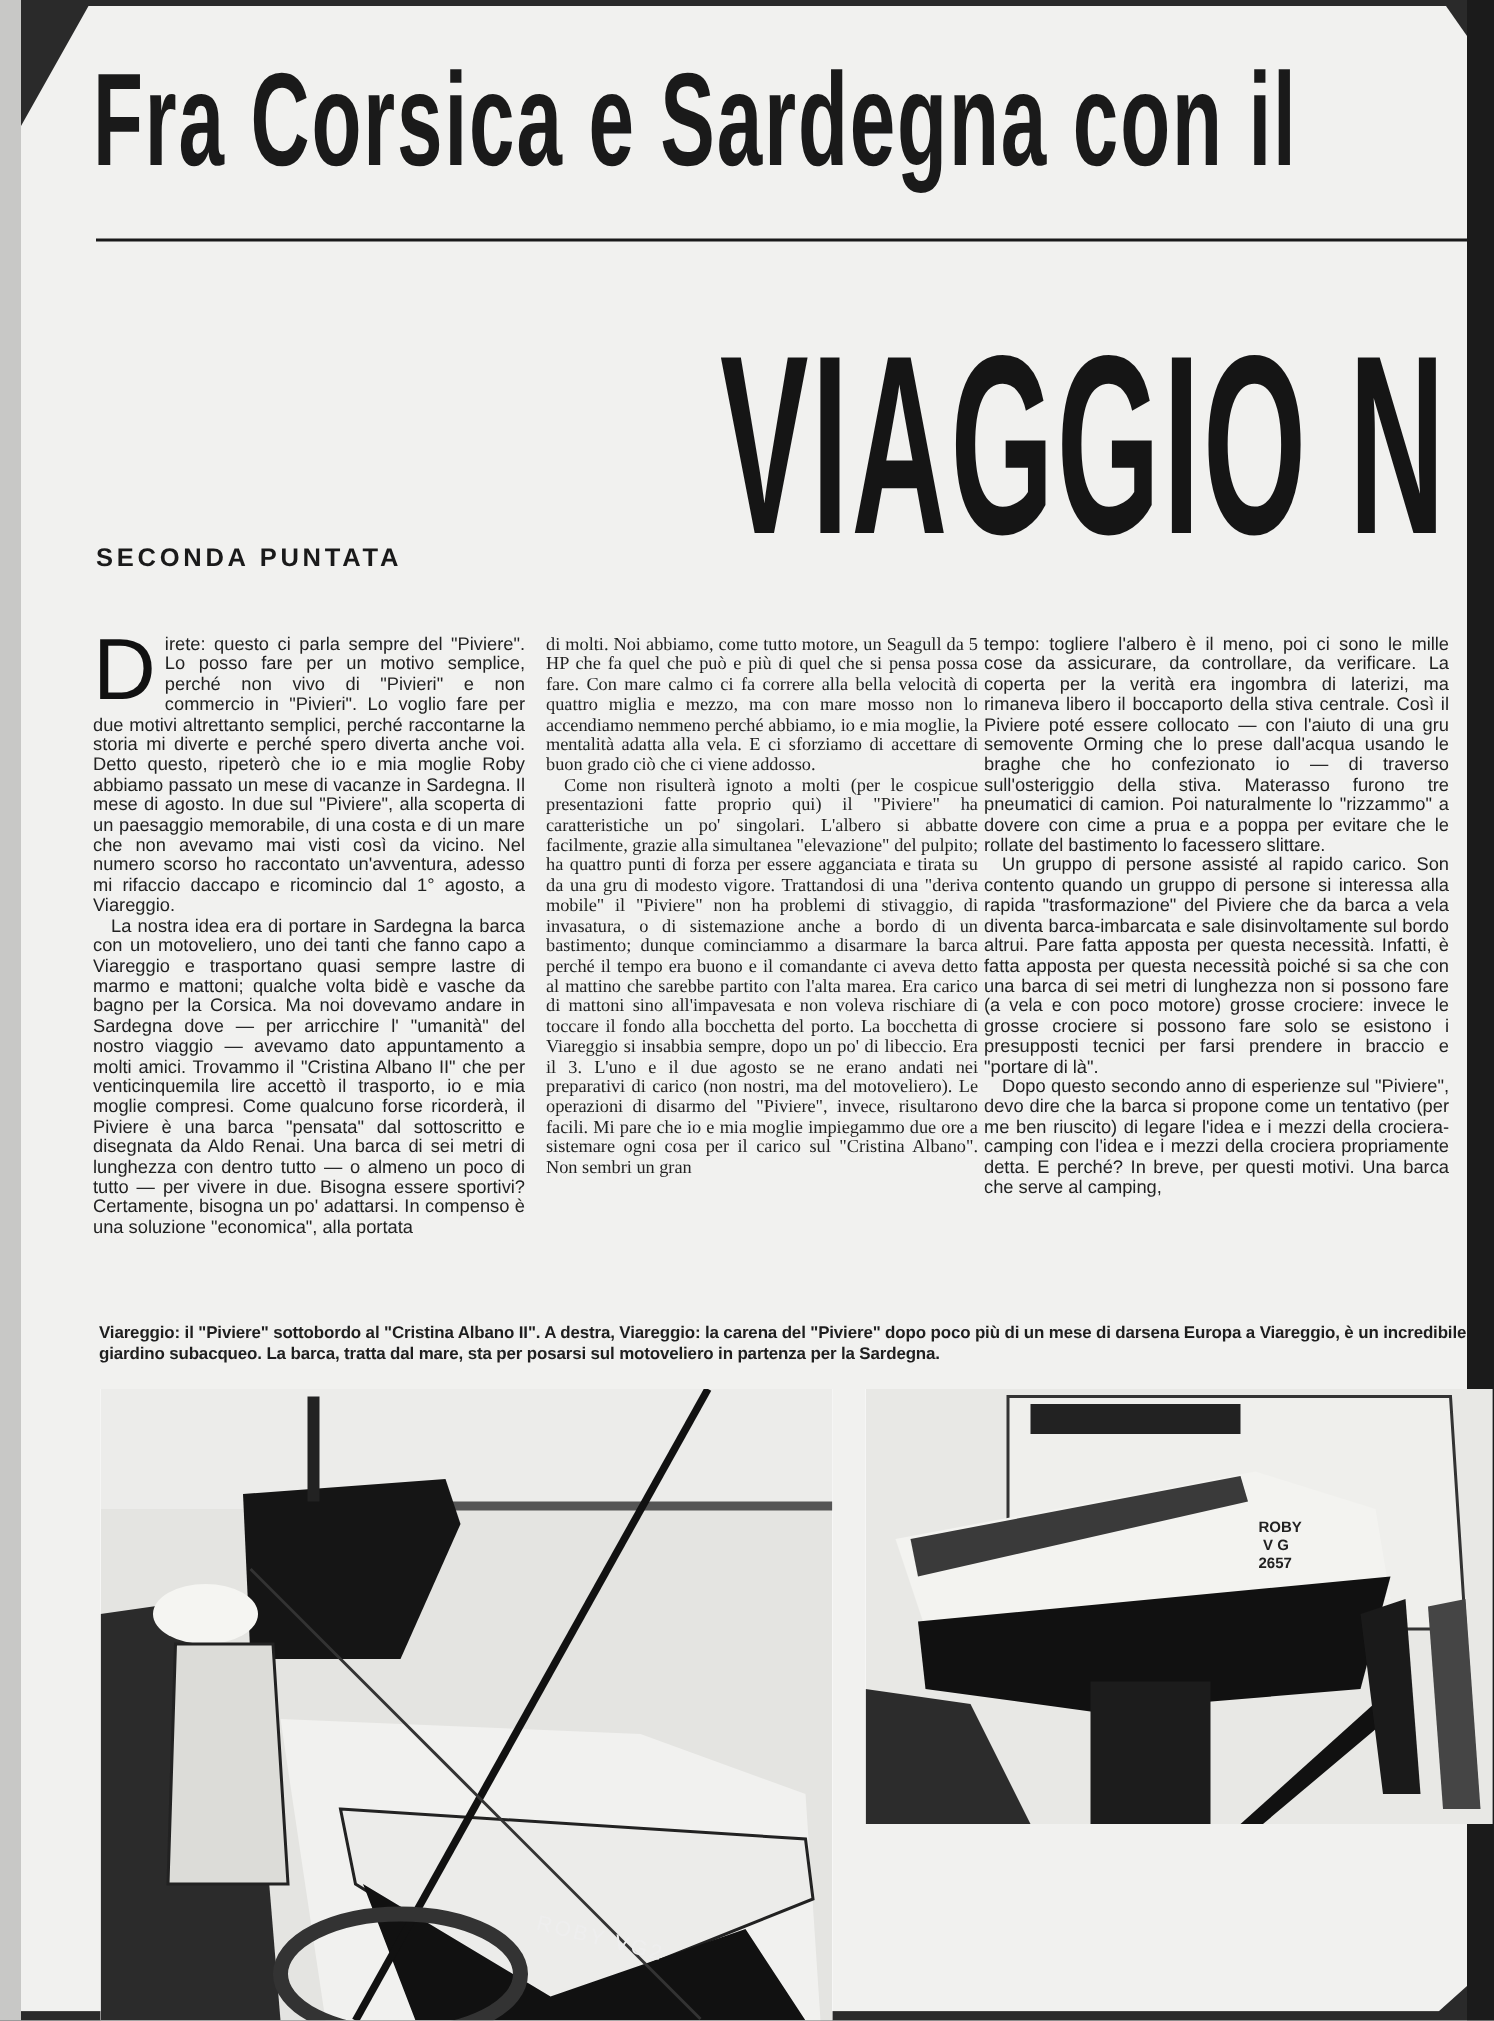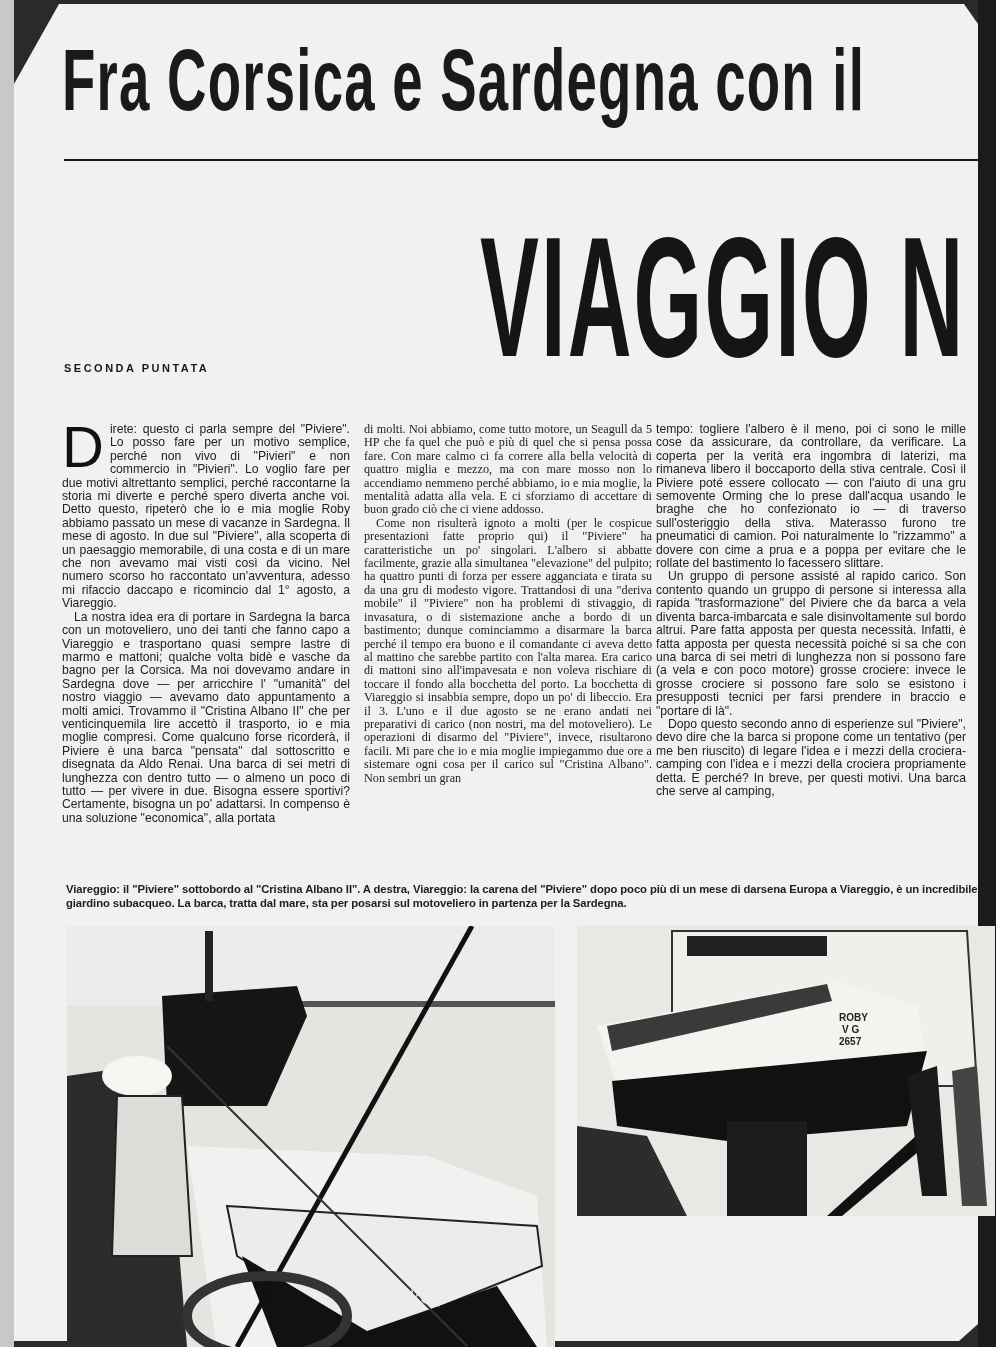--- a/index.html
+++ b/index.html
@@ -22,21 +22,21 @@
     transform: scaleX(0.62); transform-origin:left top; white-space:nowrap;
     letter-spacing:2px;
   }
   .rule { position:absolute; left:64px; top:159px; width:916px; height:2px; background:#1a1a1a; }
   .big-title {
     position:absolute; left:480px; top:212px; white-space:nowrap;
     font-family:"Liberation Sans", sans-serif; font-weight:bold; font-size:170px; line-height:170px; color:#151515;
     transform: scaleX(0.52); transform-origin:left top; letter-spacing:4px;
   }
   .subtitle {
-    position:absolute; left:64px; top:362px; font-weight:bold; font-size:11px; letter-spacing:2.5px; color:#1a1a1a;text-align:center;
+    position:absolute; left:64px; top:362px; font-weight:bold; font-size:17px; letter-spacing:2.5px; color:#1a1a1a;text-align:center;
   }
   .col {
     position:absolute; top:423px; width:288px; font-size:12.2px; line-height:13.4px; color:#222;
     text-align:justify; hyphens:manual;
   }
   .col p { margin:0; text-indent:12px; }
   .col p.first { text-indent:0; }
   .c1 { left:62px; } .c2 { left:364px;font-family:Liberation Serif, serif; } .c3 { left:656px; width:310px; }
   .dropcap {
     float:left; font-size:58px; line-height:48px; font-weight:normal; margin:0 6px 0 0; color:#111;

